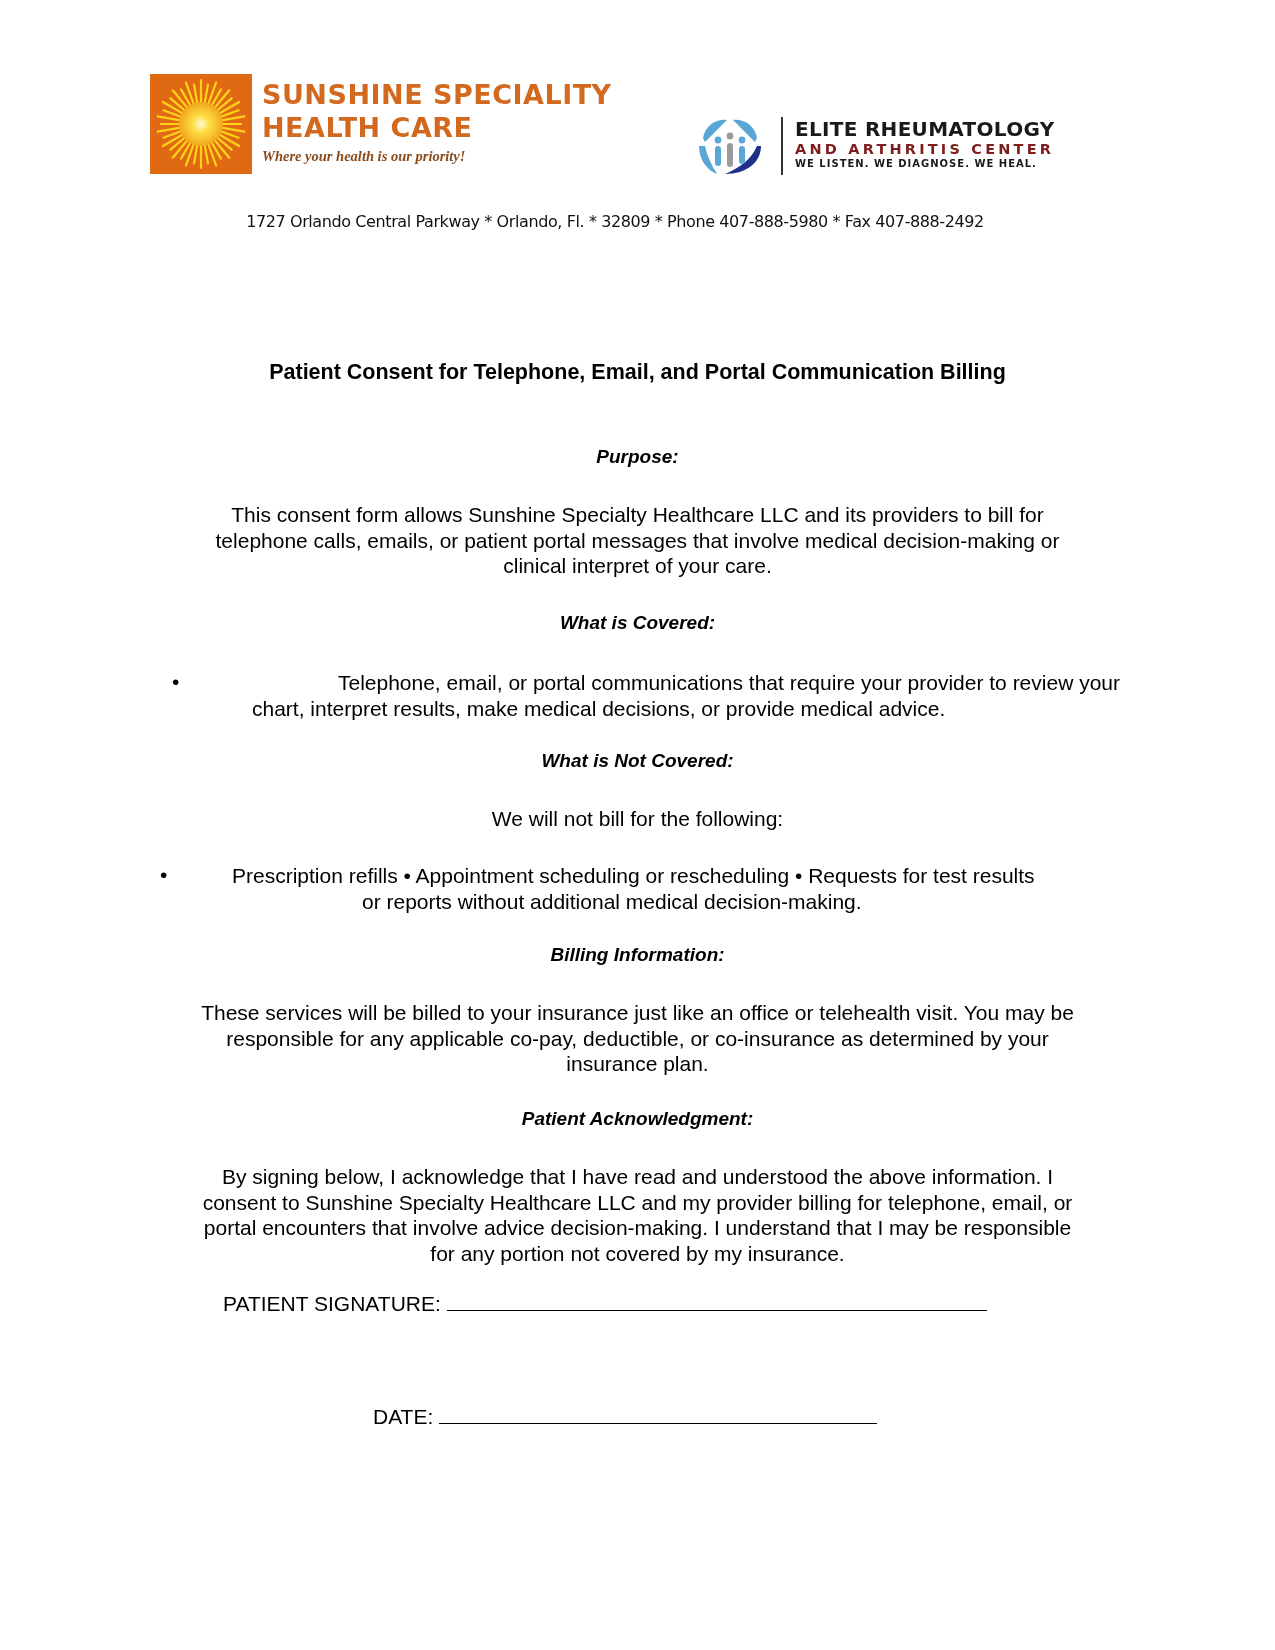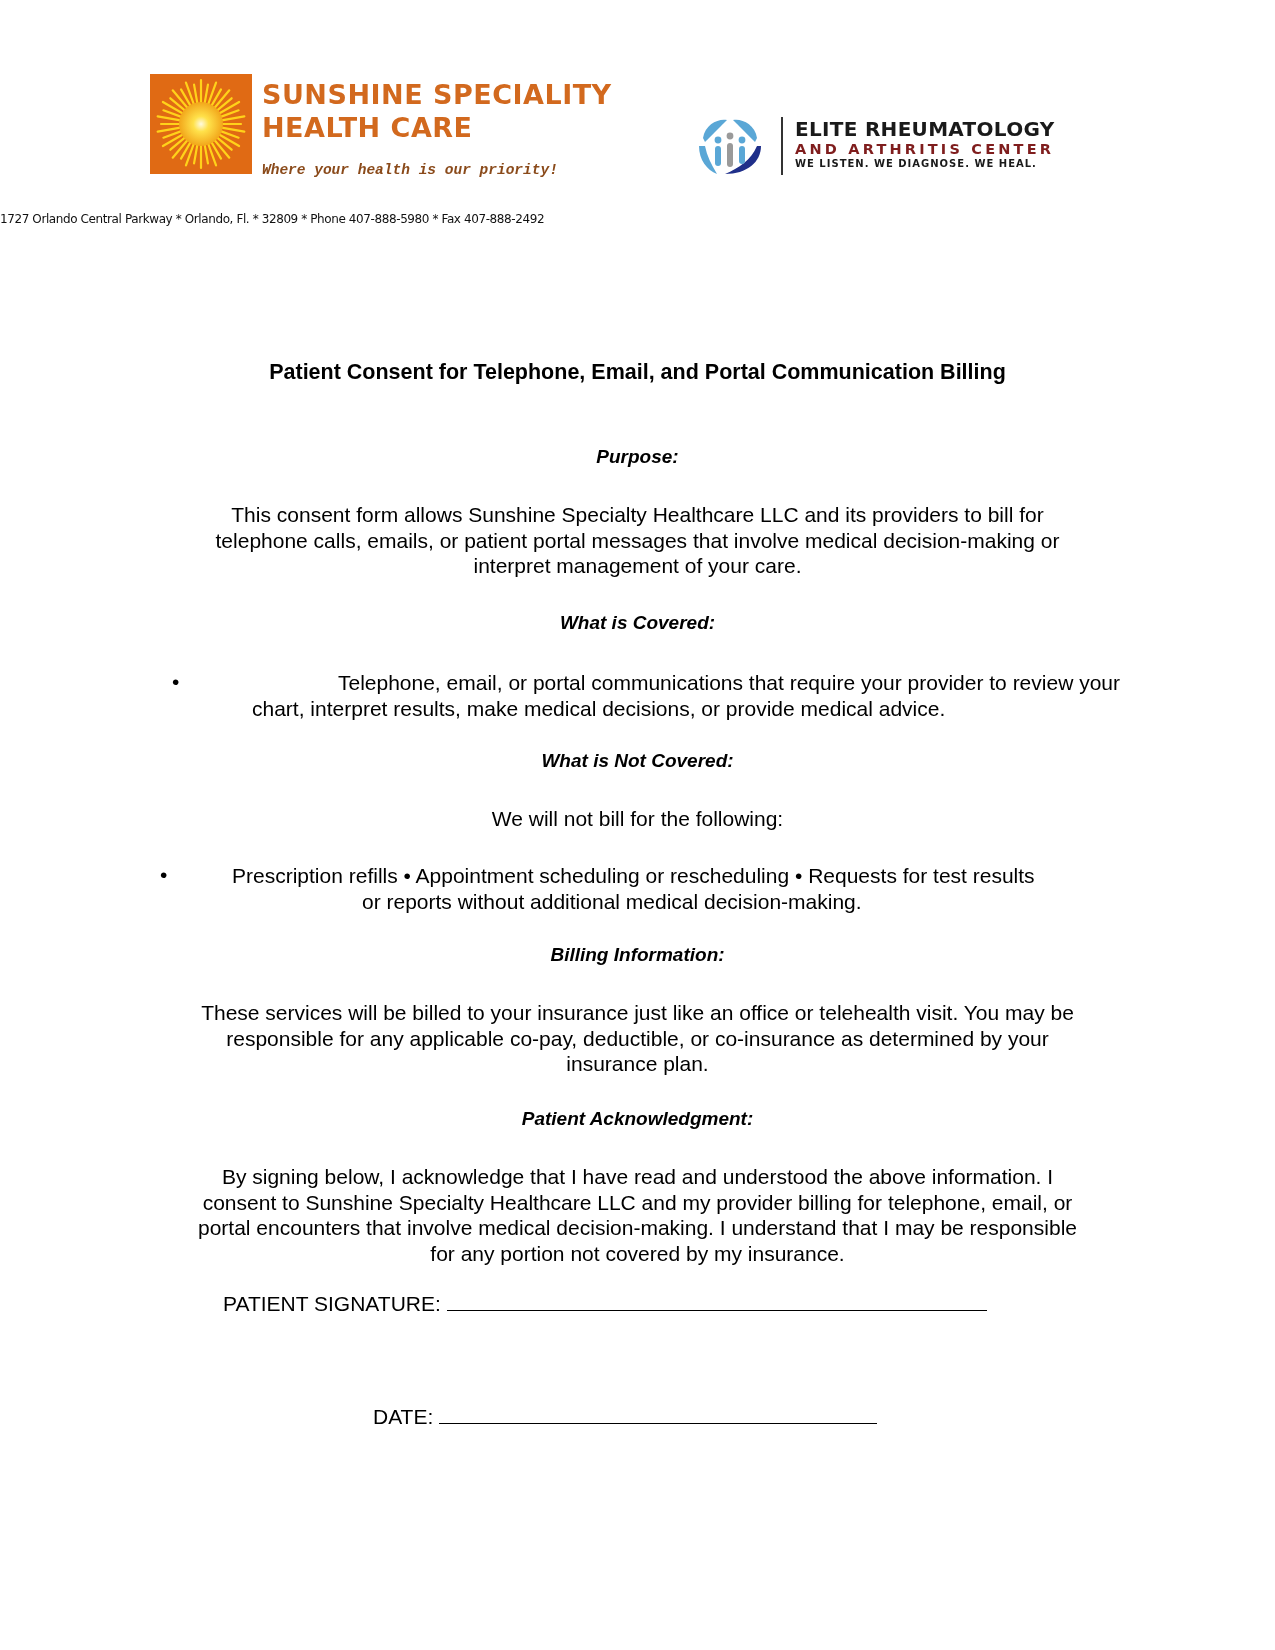--- a/index.html
+++ b/index.html
@@ -5,32 +5,32 @@
   html, body { margin: 0; padding: 0; background: #ffffff; }
   body { width: 1275px; height: 1650px; position: relative; overflow: hidden; font-family: "Liberation Sans", sans-serif; color: #000; }
   .abs { position: absolute; }
 
   
   #logo1 { left: 150px; top: 74px; width: 472px; height: 100px; }
   #sun-box { position: absolute; left: 0; top: 0; width: 102px; height: 100px; background: #e06a14; overflow: hidden; }
   #sun-box svg { display: block; }
   #logo1-text { position: absolute; left: 112px; top: 4px; }
   .l1-title { font-family: "DejaVu Sans", sans-serif; font-weight: bold; color: #d2691e; font-size: 27px; line-height: 33px; letter-spacing: 0.5px; white-space: nowrap; }
-  .l1-tag { font-family: Liberation Mono, monospace; font-style: italic; font-weight: bold; color: #8a4a1a; font-size: 14.5px; margin-top: 18px; white-space: nowrap; }
+  .l1-tag { font-family: Liberation Serif, serif; font-style: italic; font-weight: bold; color: #8a4a1a; font-size: 14.5px; margin-top: 4px; white-space: nowrap; }
 
   
   #logo2 { left: 695px; top: 96px; width: 410px; height: 64px; margin-top: 19px; }
   #elite-mark { position: absolute; left: 0; top: 1px; width: 70px; height: 60px; }
   #elite-div { position: absolute; left: 86px; top: 2px; width: 2px; height: 58px; background: #333; }
   #elite-text { position: absolute; left: 100px; top: 3px; white-space: nowrap; }
   .e1 { font-family: "DejaVu Sans", sans-serif; font-weight: bold; font-size: 20px; line-height: 22px; color: #1a1a1a; letter-spacing: 0.3px; }
   .e2 { font-family: "DejaVu Sans", sans-serif; font-weight: bold; font-size: 14.5px; line-height: 18px; color: #7f1d1d; letter-spacing: 3.2px; }
   .e3 { font-family: "DejaVu Sans", sans-serif; font-weight: bold; font-size: 10px; line-height: 12px; color: #1a1a1a; letter-spacing: 1px; }
 
-  #address { left: 0; width: 1230px; top: 212px; font-family: "DejaVu Sans", sans-serif; font-size: 12px; letter-spacing: -0.4px; color: #111; }
+  #address { left: 0; width: 1230px; top: 212px; text-align: center; font-family: "DejaVu Sans", sans-serif; font-size: 16px; letter-spacing: -0.4px; color: #111; }
 
   .center-block { left: 140px; width: 995px; text-align: center; }
   .h { font-weight: bold; font-size: 19px; font-style: italic; }
   .title { font-weight: bold; font-size: 21.5px; }
   .para { font-size: 21px; line-height: 25.5px; }
   .bullet { position: absolute; font-size: 21px; }
   .item { font-size: 21px; line-height: 25.5px; text-align: center; }
 
   .sig-row { font-size: 21px; white-space: nowrap; }
   .sig-line { display: inline-block; border-bottom: 1.5px solid #000; vertical-align: baseline; height: 18px; }
@@ -122,21 +122,21 @@
 </div>
 
 <div id="address" class="abs">1727 Orlando Central Parkway * Orlando, Fl. * 32809 * Phone 407-888-5980 * Fax 407-888-2492</div>
 
 <div class="abs center-block title" style="top:360px;">Patient Consent for Telephone, Email, and Portal Communication Billing</div>
 
 <div class="abs center-block h" style="top:446px;">Purpose:</div>
 <div class="abs center-block para" style="top:502px;">
   <div>This consent form allows Sunshine Specialty Healthcare LLC and its providers to bill for</div>
   <div>telephone calls, emails, or patient portal messages that involve medical decision-making or</div>
-  <div>interpret management of your care.</div>
+  <div>clinical interpret of your care.</div>
 </div>
 
 <div class="abs center-block h" style="top:612px;">What is Covered:</div>
 <div class="abs bullet" style="left:172px; top:670px;">•</div>
 <div class="abs" style="left:240px; top:670px; width:880px;">
   <div class="item" style="text-align:right;">Telephone, email, or portal communications that require your provider to review your</div>
   <div class="item" style="text-align:left; padding-left:12px;">chart, interpret results, make medical decisions, or provide medical advice.</div>
 </div>
 
 <div class="abs center-block h" style="top:750px;">What is Not Covered:</div>
@@ -151,21 +151,21 @@
 <div class="abs center-block para" style="top:1000px;">
   <div>These services will be billed to your insurance just like an office or telehealth visit. You may be</div>
   <div>responsible for any applicable co-pay, deductible, or co-insurance as determined by your</div>
   <div>insurance plan.</div>
 </div>
 
 <div class="abs center-block h" style="top:1108px;">Patient Acknowledgment:</div>
 <div class="abs center-block para" style="top:1164px;">
   <div>By signing below, I acknowledge that I have read and understood the above information. I</div>
   <div>consent to Sunshine Specialty Healthcare LLC and my provider billing for telephone, email, or</div>
-  <div>portal encounters that involve medical decision-making. I understand that I may be responsible</div>
+  <div>portal encounters that involve advice decision-making. I understand that I may be responsible</div>
   <div>for any portion not covered by my insurance.</div>
 </div>
 
 <div class="abs sig-row" style="left:223px; top:1292px;text-align:right;">
   <span>PATIENT SIGNATURE:</span>
   <span class="sig-line" style="width:540px;"></span>
 </div>
 <div class="abs sig-row" style="left:373px; top:1405px;">
   <span>DATE:</span>
   <span class="sig-line" style="width:438px;"></span>

